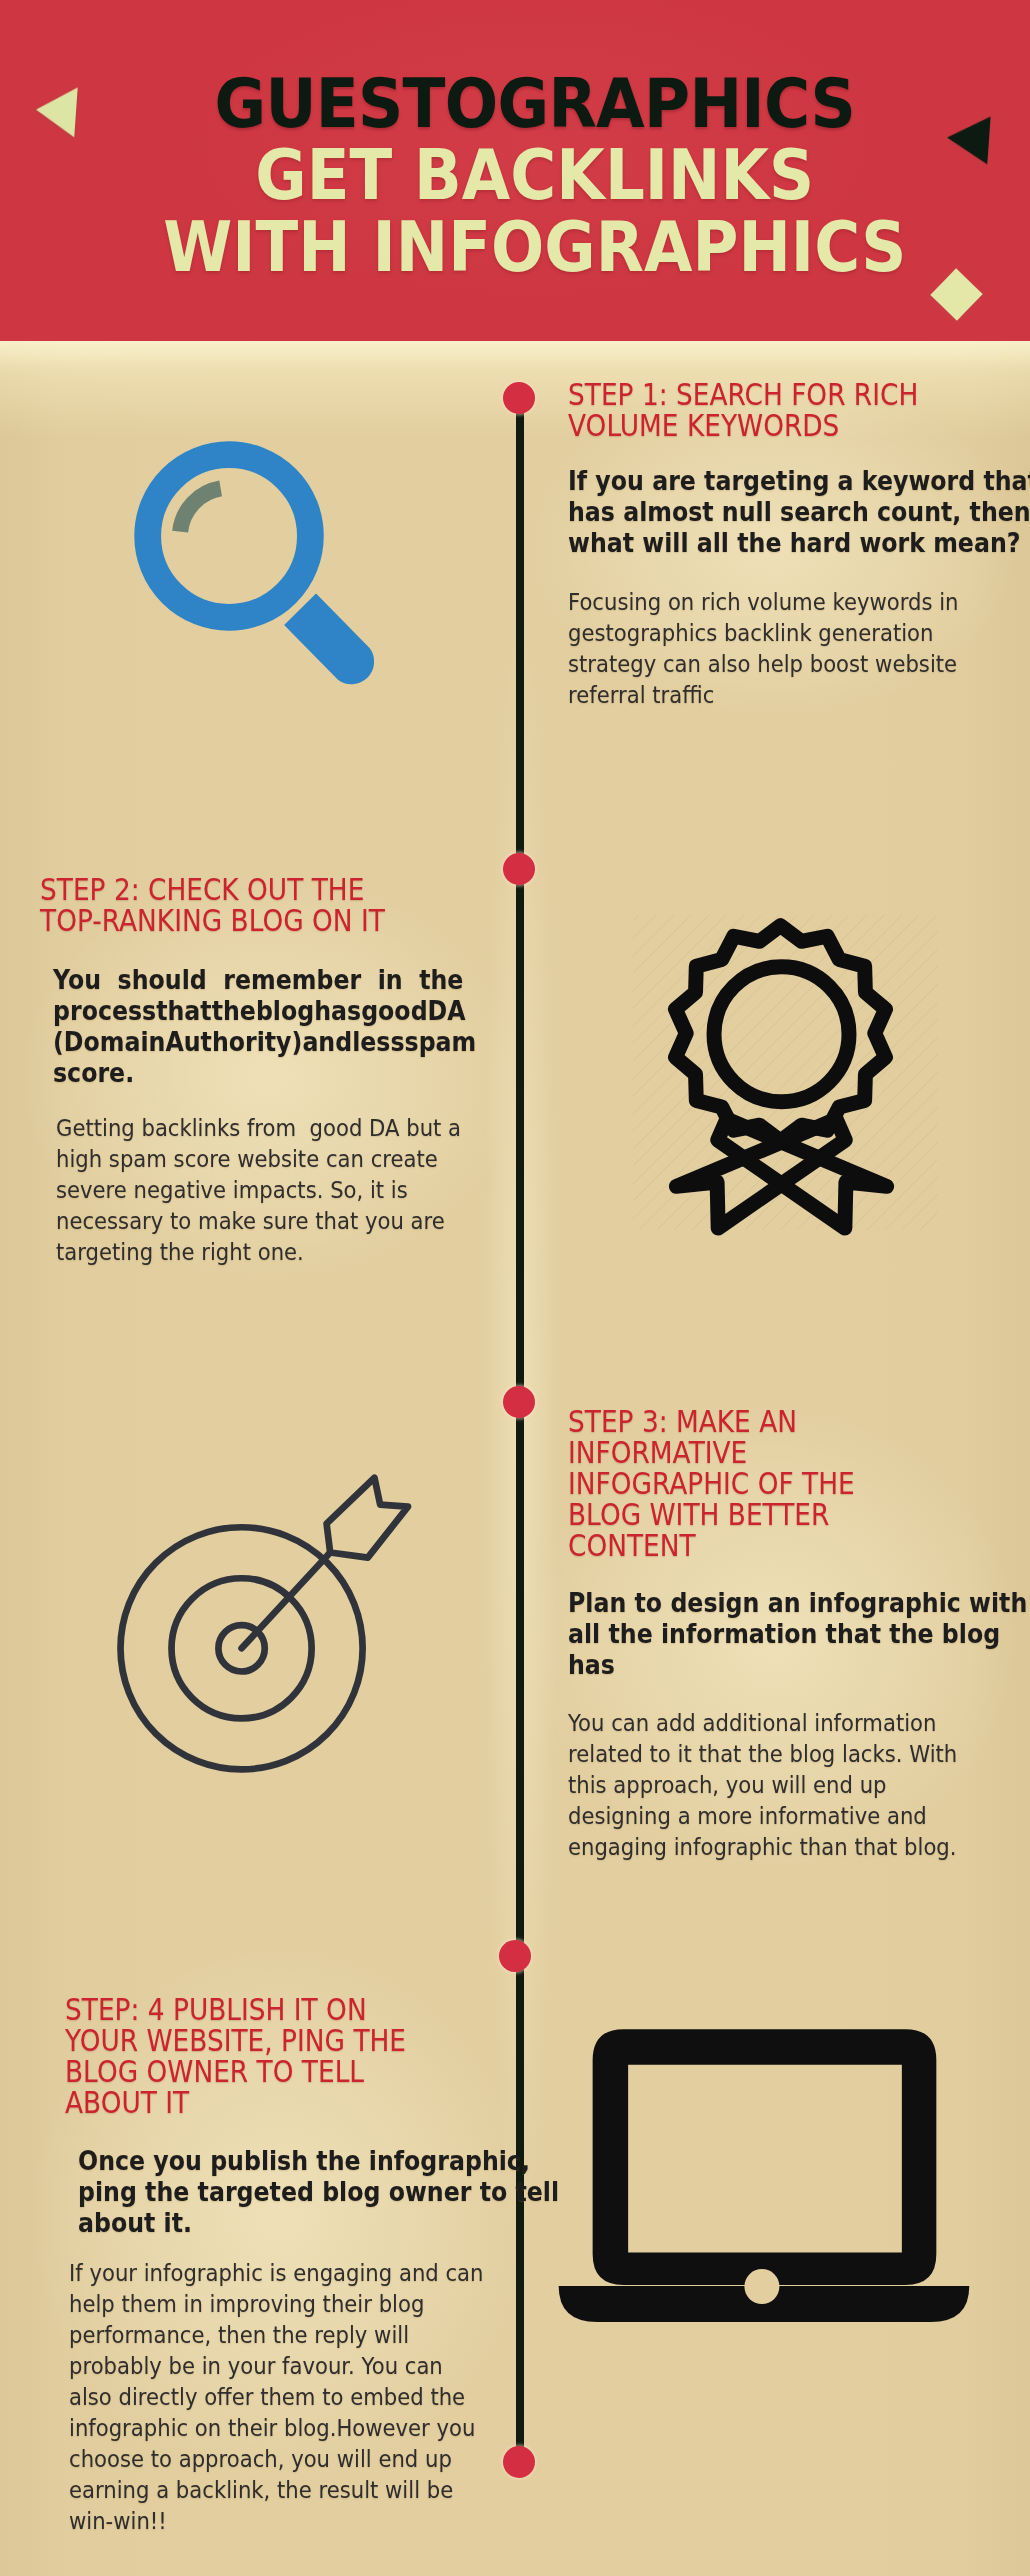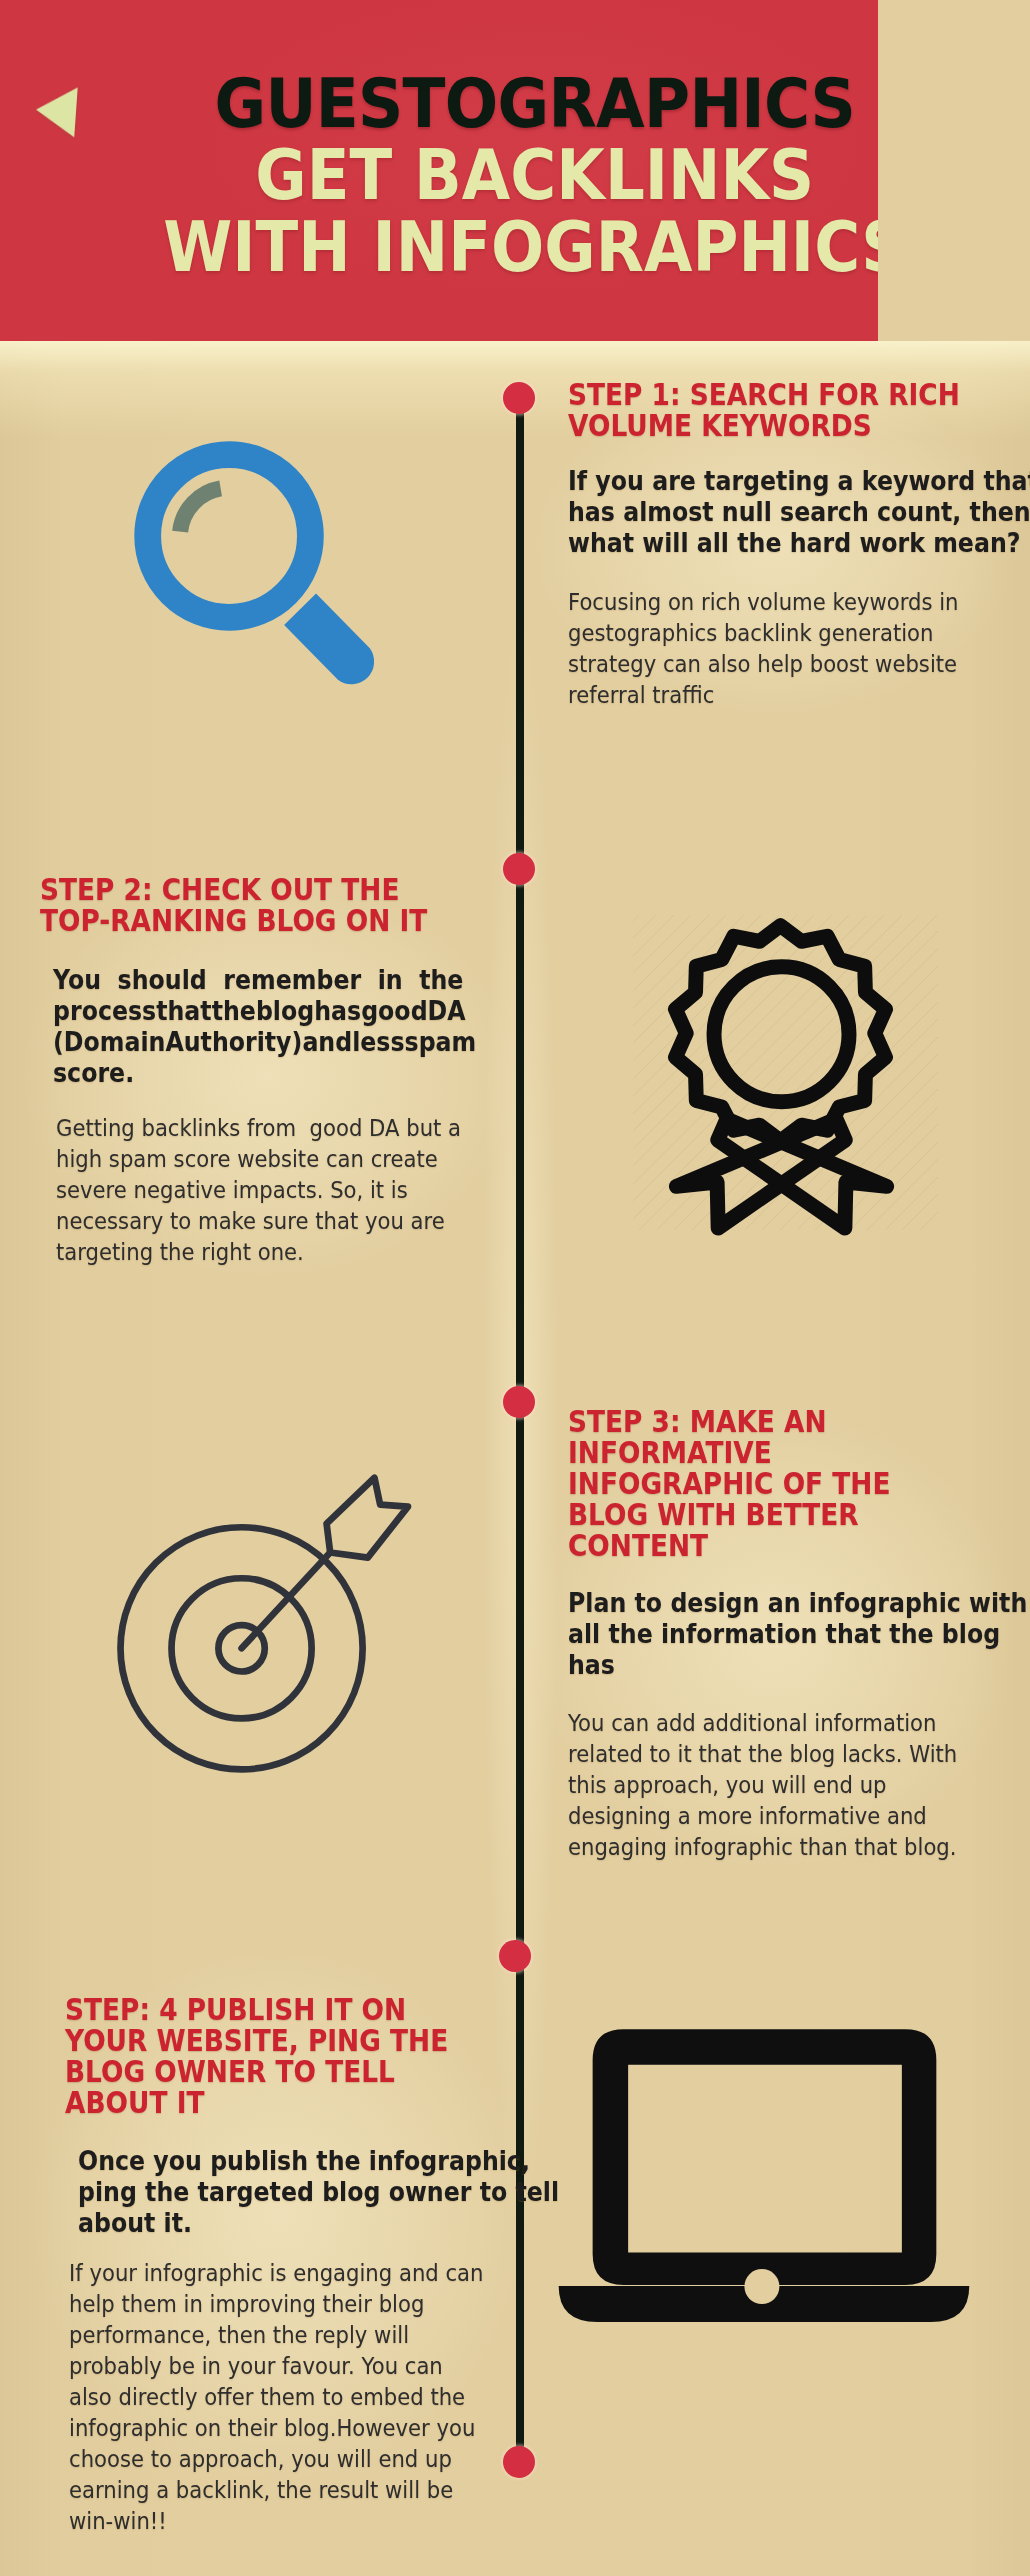--- a/index.html
+++ b/index.html
@@ -24,21 +24,21 @@
         rgba(214,194,146,0.12) 62px,
         rgba(226,206,159,0.0) 206px,
         rgba(226,206,159,0.0) 824px,
         rgba(214,194,146,0.12) 969px,
         rgba(205,183,133,0.30) 1030px);
     pointer-events:none; z-index:1;
   }
 
   
   #header {
-    position:absolute; left:0; top:0; width:878px; height:341px;
+    position:absolute; left:0; top:0; width:1030px; height:341px;
     background:#ce3742; overflow:hidden; z-index:3;
   }
   #header .glow{
     position:absolute; left:0; top:0; width:1030px; height:341px;
     background:radial-gradient(ellipse 489px 222px at 52% 42%, rgba(224,78,90,0.22) 0%, rgba(206,55,66,0) 72%);
   }
   .hdr-line { position:absolute; left:20px; width:1030px; text-align:center; white-space:nowrap;
               font-weight:bold; letter-spacing:0.5px; }
   #t1 { top:64px;  font-size:68px; color:#0d1a12; letter-spacing:-0.8px;
         transform:scaleX(0.925); transform-origin:513px 50%;
@@ -89,21 +89,21 @@
     position:absolute; width:32px; height:32px; border-radius:50%;
     background:#d32e42; z-index:5;
     box-shadow:0 0 3.1px 1.5px rgba(255,225,200,0.5);
   }
 
   
   .step { position:absolute; z-index:6; }
   .textglow { position:absolute; z-index:1; pointer-events:none;
     background:radial-gradient(ellipse 62% 58% at 50% 50%, rgba(255,248,218,0.42) 0%, rgba(255,248,218,0.16) 55%, rgba(255,248,218,0) 80%); }
   .step h2 {
-    color:#cc2331; font-weight:bold; font-size:30px; line-height:31px;
+    color:#cc2331; font-weight:normal; font-size:30px; line-height:31px;
     letter-spacing:0px;
     text-shadow:0 1px 1.5px rgba(150,90,40,0.30);
   }
   .step h2 .ln { transform:scaleX(0.880); transform-origin:0 50%; }
   .lead {
     color:#1d1d1d; font-weight:bold; font-size:27px; line-height:31px;
     letter-spacing:0px;
     text-shadow:0 1px 1.5px rgba(160,120,60,0.30);
   }
   .lead .ln { transform:scaleX(0.877); transform-origin:0 50%; }

